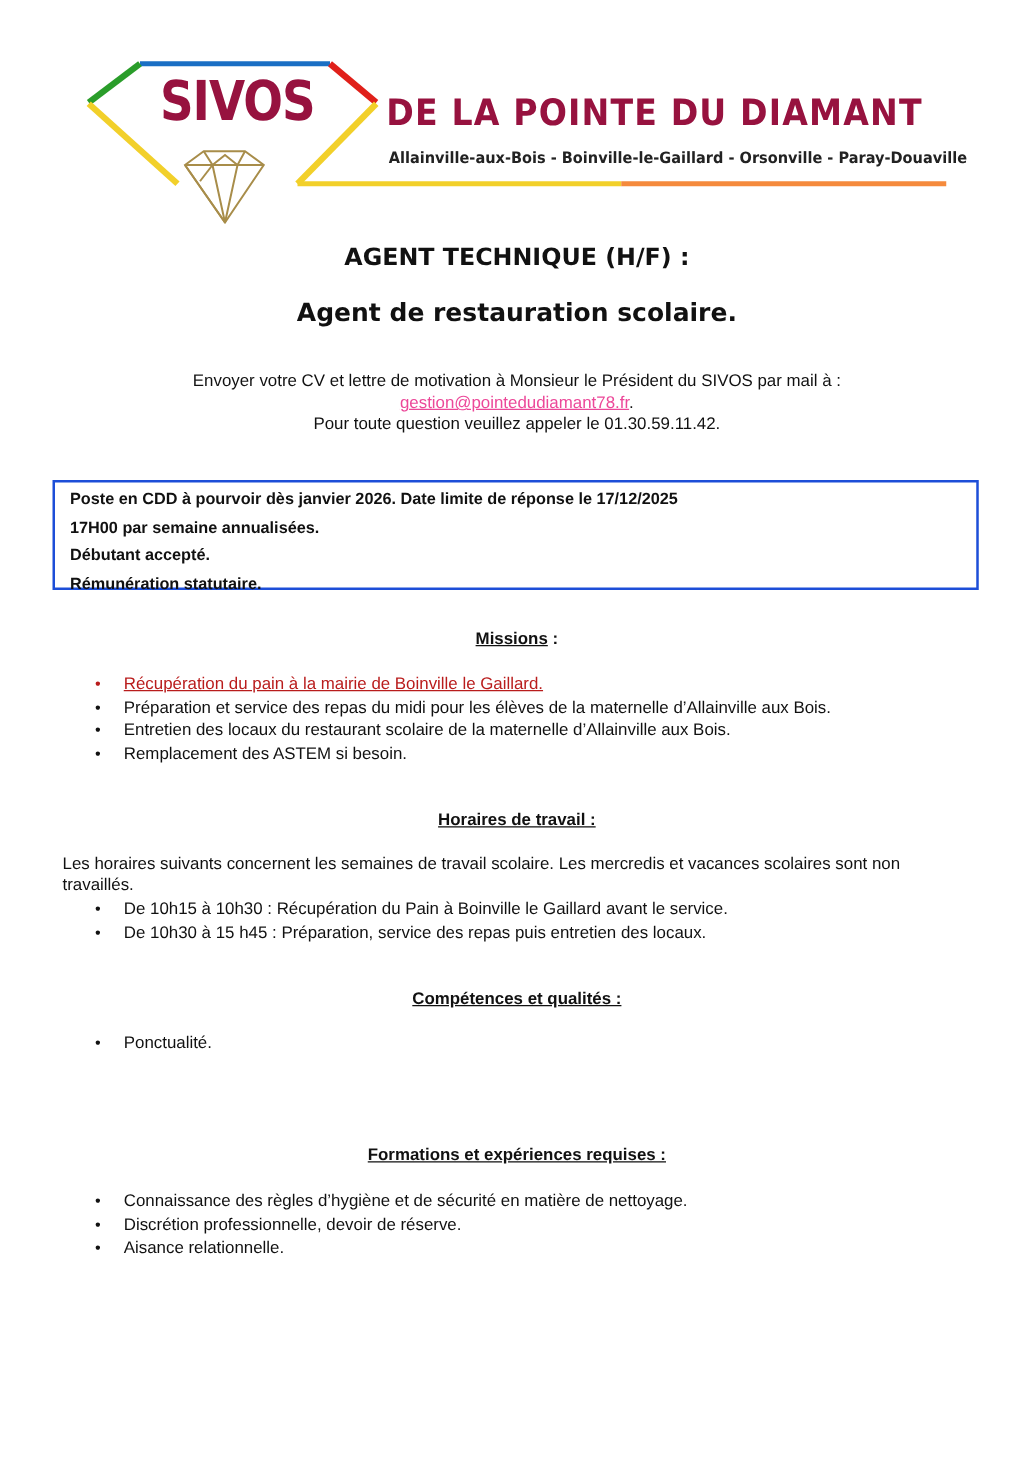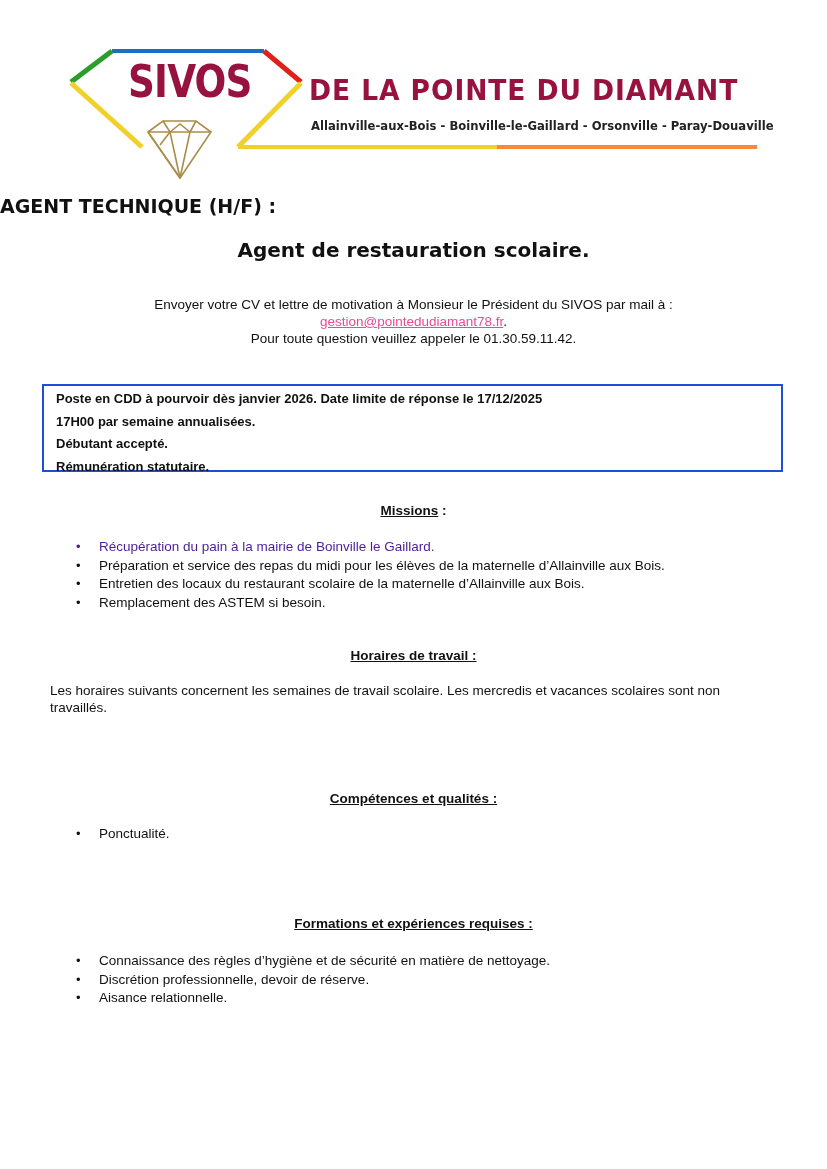--- a/index.html
+++ b/index.html
@@ -6,36 +6,36 @@
     body { width: 827px; height: 1169px; position: relative; overflow: hidden; font-family: "Liberation Sans", sans-serif; color: #111; }
     .page { position: absolute; left: 0; top: 0; width: 827px; height: 973px; }
 
     
     .logo { position: absolute; left: 0; top: 0; width: 827px; height: 190px; }
     .logo svg { position: absolute; left: 0; top: 0; }
     .sivos { position: absolute; left: 128px; top: 56px; font-family: "DejaVu Sans", sans-serif; font-weight: bold; font-size: 44px; color: #97123f; letter-spacing: -1px; transform: scaleX(0.85); transform-origin: left top; }
     .org-name { position: absolute; left: 309px; top: 73px; font-family: "DejaVu Sans", sans-serif; font-weight: bold; font-size: 29px; color: #97123f; letter-spacing: 1px; white-space: nowrap; transform: scaleX(0.915); transform-origin: left top; }
     .communes { position: absolute; left: 311px; top: 118px; font-family: "DejaVu Sans", sans-serif; font-weight: bold; font-size: 12.5px; color: #222; white-space: nowrap; transform: scaleX(0.93); transform-origin: left top; }
 
-    .title1 { position: absolute; left: 0; width: 827px; top: 195px; font-family: "DejaVu Sans", sans-serif; font-weight: bold; font-size: 19px; }
+    .title1 { position: absolute; left: 0; width: 827px; top: 195px; text-align: center; font-family: "DejaVu Sans", sans-serif; font-weight: bold; font-size: 19px; }
     .title2 { position: absolute; left: 0; width: 827px; top: 238px; text-align: center; font-family: "DejaVu Sans", sans-serif; font-weight: bold; font-size: 20px; }
 
     .contact { position: absolute; left: 0; width: 827px; top: 296px; text-align: center; font-size: 13.5px; line-height: 17px; }
     .contact a { color: #ec4899; text-decoration: underline; }
 
     .infobox { position: absolute; left: 42px; top: 384px; width: 741px; height: 88px; border: 2px solid #1d4ed8; box-sizing: border-box; padding: 2px 12px; }
     .infobox div { font-weight: bold; font-size: 13px; line-height: 22.5px; white-space: nowrap; }
 
     .section-title { position: absolute; left: 0; width: 827px; text-align: center; font-weight: bold; font-size: 13.5px; }
     .section-title u { text-decoration: underline; }
 
     ul.bullets { position: absolute; margin: 0; padding: 0; list-style: none; font-size: 13.5px; line-height: 18.7px; }
     ul.bullets li { position: relative; padding-left: 23px; white-space: nowrap; }
     ul.bullets li::before { content: "•"; position: absolute; left: 0; top: 0; font-size: 13px; }
-    .grey { color: #4c1d95; }
+    .grey { color: #b91c1c; text-decoration: underline; }
 
     .italic-note { position: absolute; left: 50px; top: 682px; width: 720px; font-size: 13.5px; line-height: 17px; }
   </style>
 </head>
 <body>
 
 <div class="page">
 
   <div class="logo">
     <svg width="827" height="190" viewBox="0 0 827 190">
@@ -93,20 +93,24 @@
     <li class="grey">Récupération du pain à la mairie de Boinville le Gaillard.</li>
     <li>Préparation et service des repas du midi pour les élèves de la maternelle d’Allainville aux Bois.</li>
     <li>Entretien des locaux du restaurant scolaire de la maternelle d’Allainville aux Bois.</li>
     <li>Remplacement des ASTEM si besoin.</li>
   </ul>
 
   <div class="section-title" style="top:648px;">
     <u>Horaires de travail :</u>
   </div>
   <div class="italic-note">Les horaires suivants concernent les semaines de travail scolaire. Les mercredis et vacances scolaires sont non travaillés.</div>
+  <ul class="bullets" style="left:76px; top:718px;">
+    <li>De 10h15 à 10h30 : Récupération du Pain à Boinville le Gaillard avant le service.</li>
+    <li>De 10h30 à 15 h45 : Préparation, service des repas puis entretien des locaux.</li>
+  </ul>
 
   <div class="section-title" style="top:791px;">
     <u>Compétences et qualités :</u>
   </div>
   <ul class="bullets" style="left:76px; top:825px;">
     <li>Ponctualité.</li>
   </ul>
 
   <div class="section-title" style="top:916px;">
     <u>Formations et expériences requises :</u>

